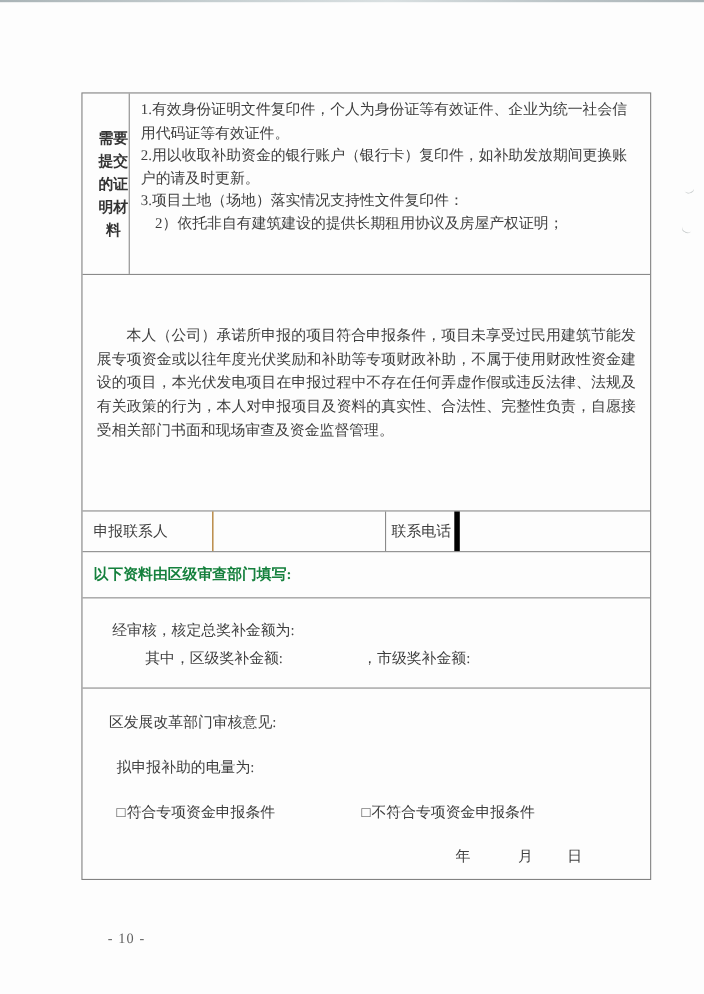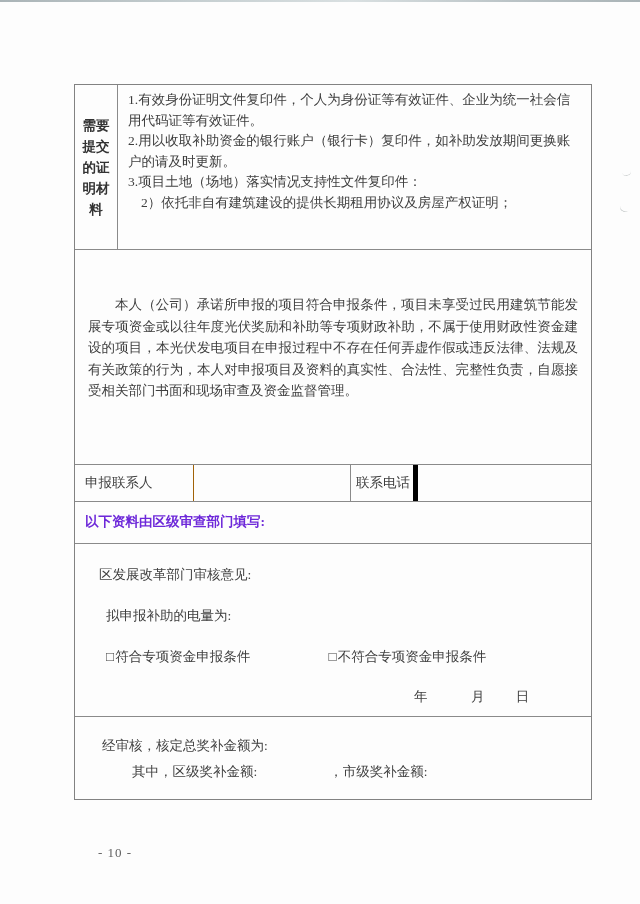--- a/index.html
+++ b/index.html
@@ -52,21 +52,21 @@
   .row:last-child { border-bottom: none; }
 
   
   .row-a { height: 165px; display: flex; }
   .materials-label-cell {
     width: 43px;
     box-sizing: border-box;
     border-right: 1px solid #8a8a8a;
     display: flex;
     align-items: center;
-    justify-content: center;
+    justify-content: flex-end;
   }
   .materials-label {
     width: 28px;
     font-weight: bold;
     color: #333;
     text-align: center;
     line-height: 21px;
     word-break: break-all;
   }
   .materials-content {
@@ -99,21 +99,21 @@
   .cell-phone-label   { width: 67px;  padding-left: 5px; border-right: 5px solid #000000; }
   .cell-phone-value   { flex: 1; }
 
   
   .row-d {
     height: 42px;
     display: flex;
     align-items: center;
     padding-left: 10px;
     font-weight: bold;
-    color: #6d28d9;
+    color: #15803d;
   }
 
   
   .row-e { height: 82px; padding: 16px 0 0 27px; line-height: 26px; }
   .row-e .indent { padding-left: 30px; }
   .row-e .city-amount { margin-left: 72px; }
 
   
   .row-f { height: 173px; padding-top: 21px; }
   .approval-title   { padding-left: 24px; }
@@ -162,37 +162,37 @@
 
     <div class="row row-c">
       <div class="cell cell-contact-label">申报联系人</div>
       <div class="cell cell-contact-value"></div>
       <div class="cell cell-phone-label">联系电话</div>
       <div class="cell cell-phone-value"></div>
     </div>
 
     <div class="row row-d">以下资料由区级审查部门填写:</div>
 
+    <div class="row row-e">
+      <div>经审核，核定总奖补金额为:</div>
+      <div class="indent">
+        <span>其中，区级奖补金额:</span><span class="city-amount">，市级奖补金额:</span>
+      </div>
+    </div>
+
     <div class="row row-f">
       <div class="approval-title">区发展改革部门审核意见:</div>
       <div class="electricity-line">拟申报补助的电量为:</div>
       <div class="options-line">
         <span><span class="checkbox-glyph">□</span><span>符合专项资金申报条件</span></span>
         <span class="option-unqualified"><span class="checkbox-glyph">□</span><span>不符合专项资金申报条件</span></span>
       </div>
       <div class="date-line">
         <span class="y">年</span>
         <span class="m">月</span>
         <span class="d">日</span>
       </div>
     </div>
 
-    <div class="row row-e">
-      <div>经审核，核定总奖补金额为:</div>
-      <div class="indent">
-        <span>其中，区级奖补金额:</span><span class="city-amount">，市级奖补金额:</span>
-      </div>
-    </div>
-
   </div>
 
   <div class="page-number">- 10 -</div>
 </div>
 
 </body></html>

